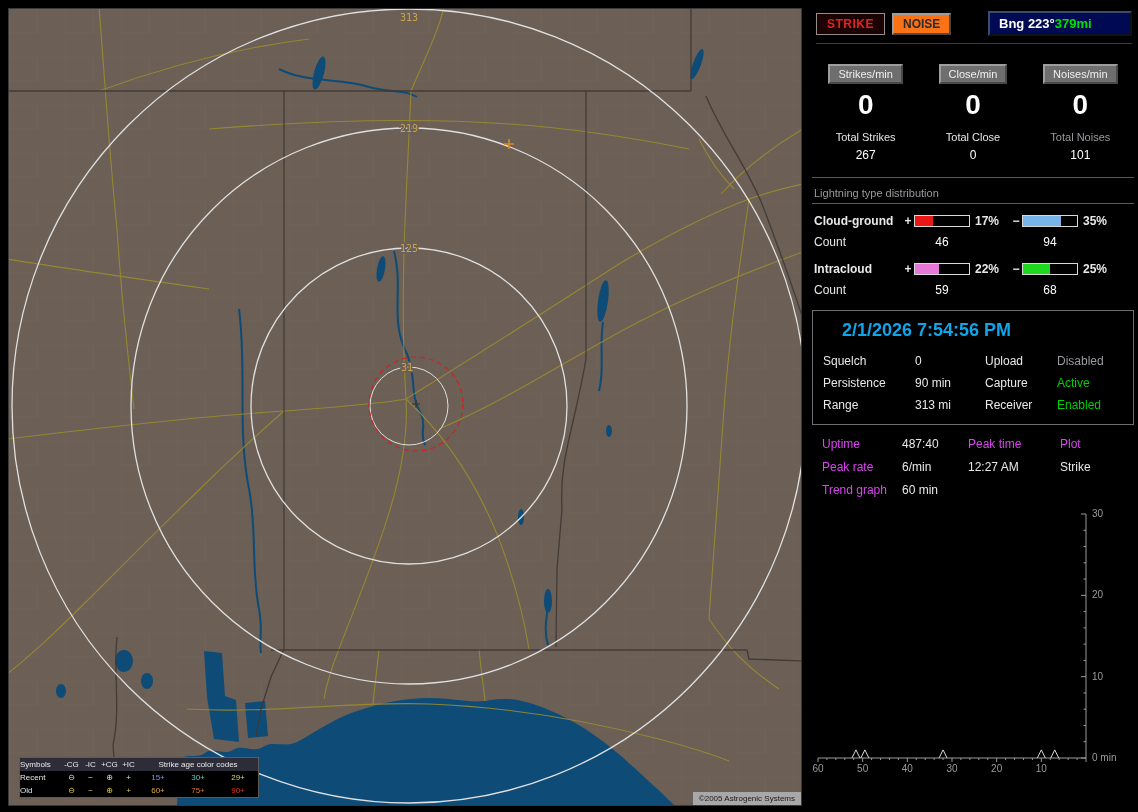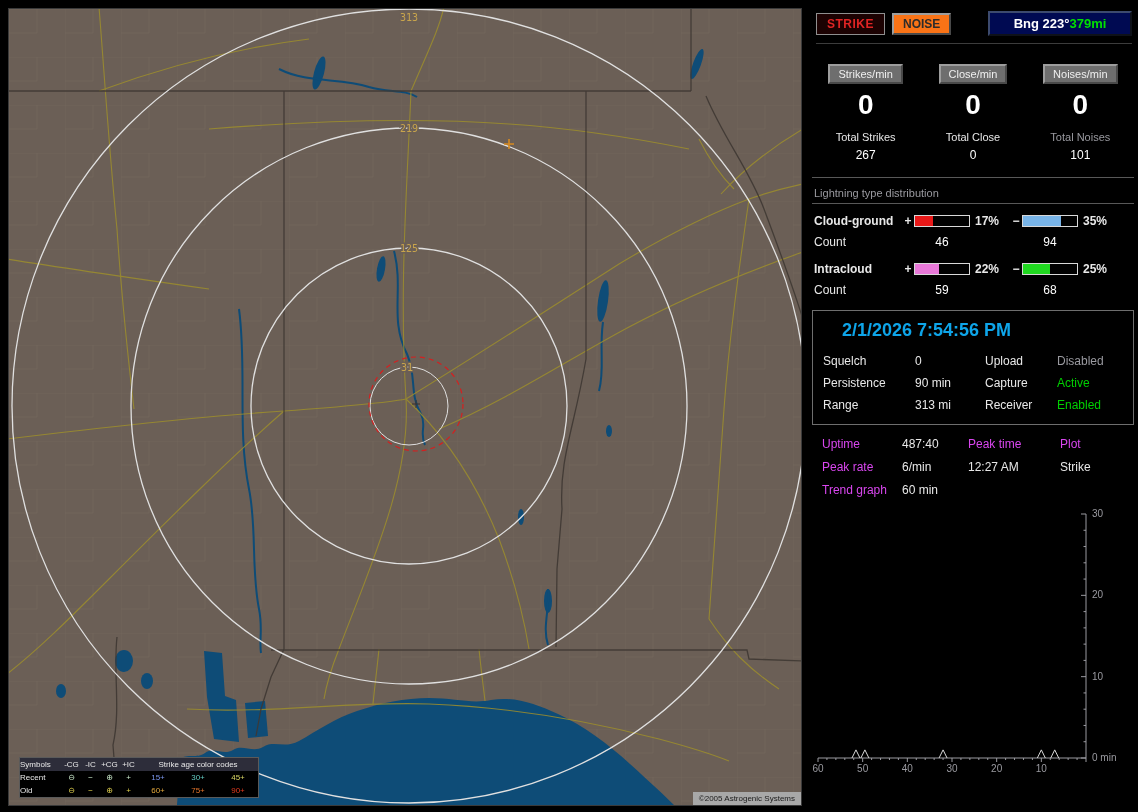--- a/index.html
+++ b/index.html
@@ -19,21 +19,21 @@
   .copyright{position:absolute;right:0;bottom:0;background:#a8a8a8;color:#1a1a1a;
              font-size:8px;padding:2px 6px;}
   
   #panel{position:absolute;left:812px;top:8px;width:322px;height:796px;font-size:12px;}
   .topbar{display:flex;align-items:center;margin:3px 2px 0 4px;padding-bottom:7px;border-bottom:1px solid #3c3c3c;}
   .btn-strike{background:#1c0202;color:#e02424;border:1px solid #8f8f8f;padding:3px 10px;
               font-weight:bold;font-size:12px;letter-spacing:.5px;cursor:default;}
   .btn-noise{background:#f97316;color:#2b2b2b;border:2px outset #9d9d9d;padding:2px 9px;
              font-weight:bold;font-size:12px;margin-left:7px;cursor:default;}
   .bearing{margin-left:auto;background:#000a52;border:2px outset #3c4a6e;color:#fff;font-weight:bold;
-           font-size:13px;padding:3px 9px;display:flex;width:122px;justify-content:center;}
+           font-size:13px;padding:3px 9px;display:flex;width:122px;justify-content:flex-start;}
   .bearing .dist{color:#00e000;}
   .counters{display:flex;margin-top:20px;text-align:center;}
   .counter{flex:1;}
   .chip{display:inline-block;background:#6e6e6e;color:#efefef;border:2px outset #9d9d9d;
         font-size:11px;padding:2px 8px;cursor:default;}
   .rate{font-size:28px;font-weight:bold;color:#fff;margin:7px 0 12px;line-height:1;}
   .total-label{font-size:11px;margin-bottom:5px;}
   .total-label.dim{color:#9a9aa0;}
   .total-value{font-size:12px;color:#fff;}
   hr.sep{border:0;border-top:1px solid #585858;margin:15px 0 9px;}
@@ -148,21 +148,21 @@
       <span class="legend-age-head">Strike age color codes</span>
     </div>
     <div class="legend-row">
       <span>Recent</span>
       <span class="c" style="color: rgb(205, 236, 205);">⊖</span>
       <span class="c" style="color: rgb(205, 236, 205);">−</span>
       <span class="c" style="color: rgb(205, 236, 205);">⊕</span>
       <span class="c" style="color: rgb(205, 236, 205);">+</span>
       <span class="c" style="color: rgb(122, 149, 236);">15+</span>
       <span class="c" style="color: rgb(98, 201, 192);">30+</span>
-      <span class="c" style="color: rgb(216, 214, 100);">45+</span>
+      <span class="c" style="color: rgb(216, 214, 100);">29+</span>
     </div>
     <div class="legend-row">
       <span>Old</span>
       <span class="c" style="color: rgb(227, 211, 78);">⊖</span>
       <span class="c" style="color: rgb(227, 211, 78);">−</span>
       <span class="c" style="color: rgb(227, 211, 78);">⊕</span>
       <span class="c" style="color: rgb(227, 211, 78);">+</span>
       <span class="c" style="color: rgb(226, 167, 59);">60+</span>
       <span class="c" style="color: rgb(228, 115, 42);">75+</span>
       <span class="c" style="color: rgb(227, 58, 30);">90+</span>

